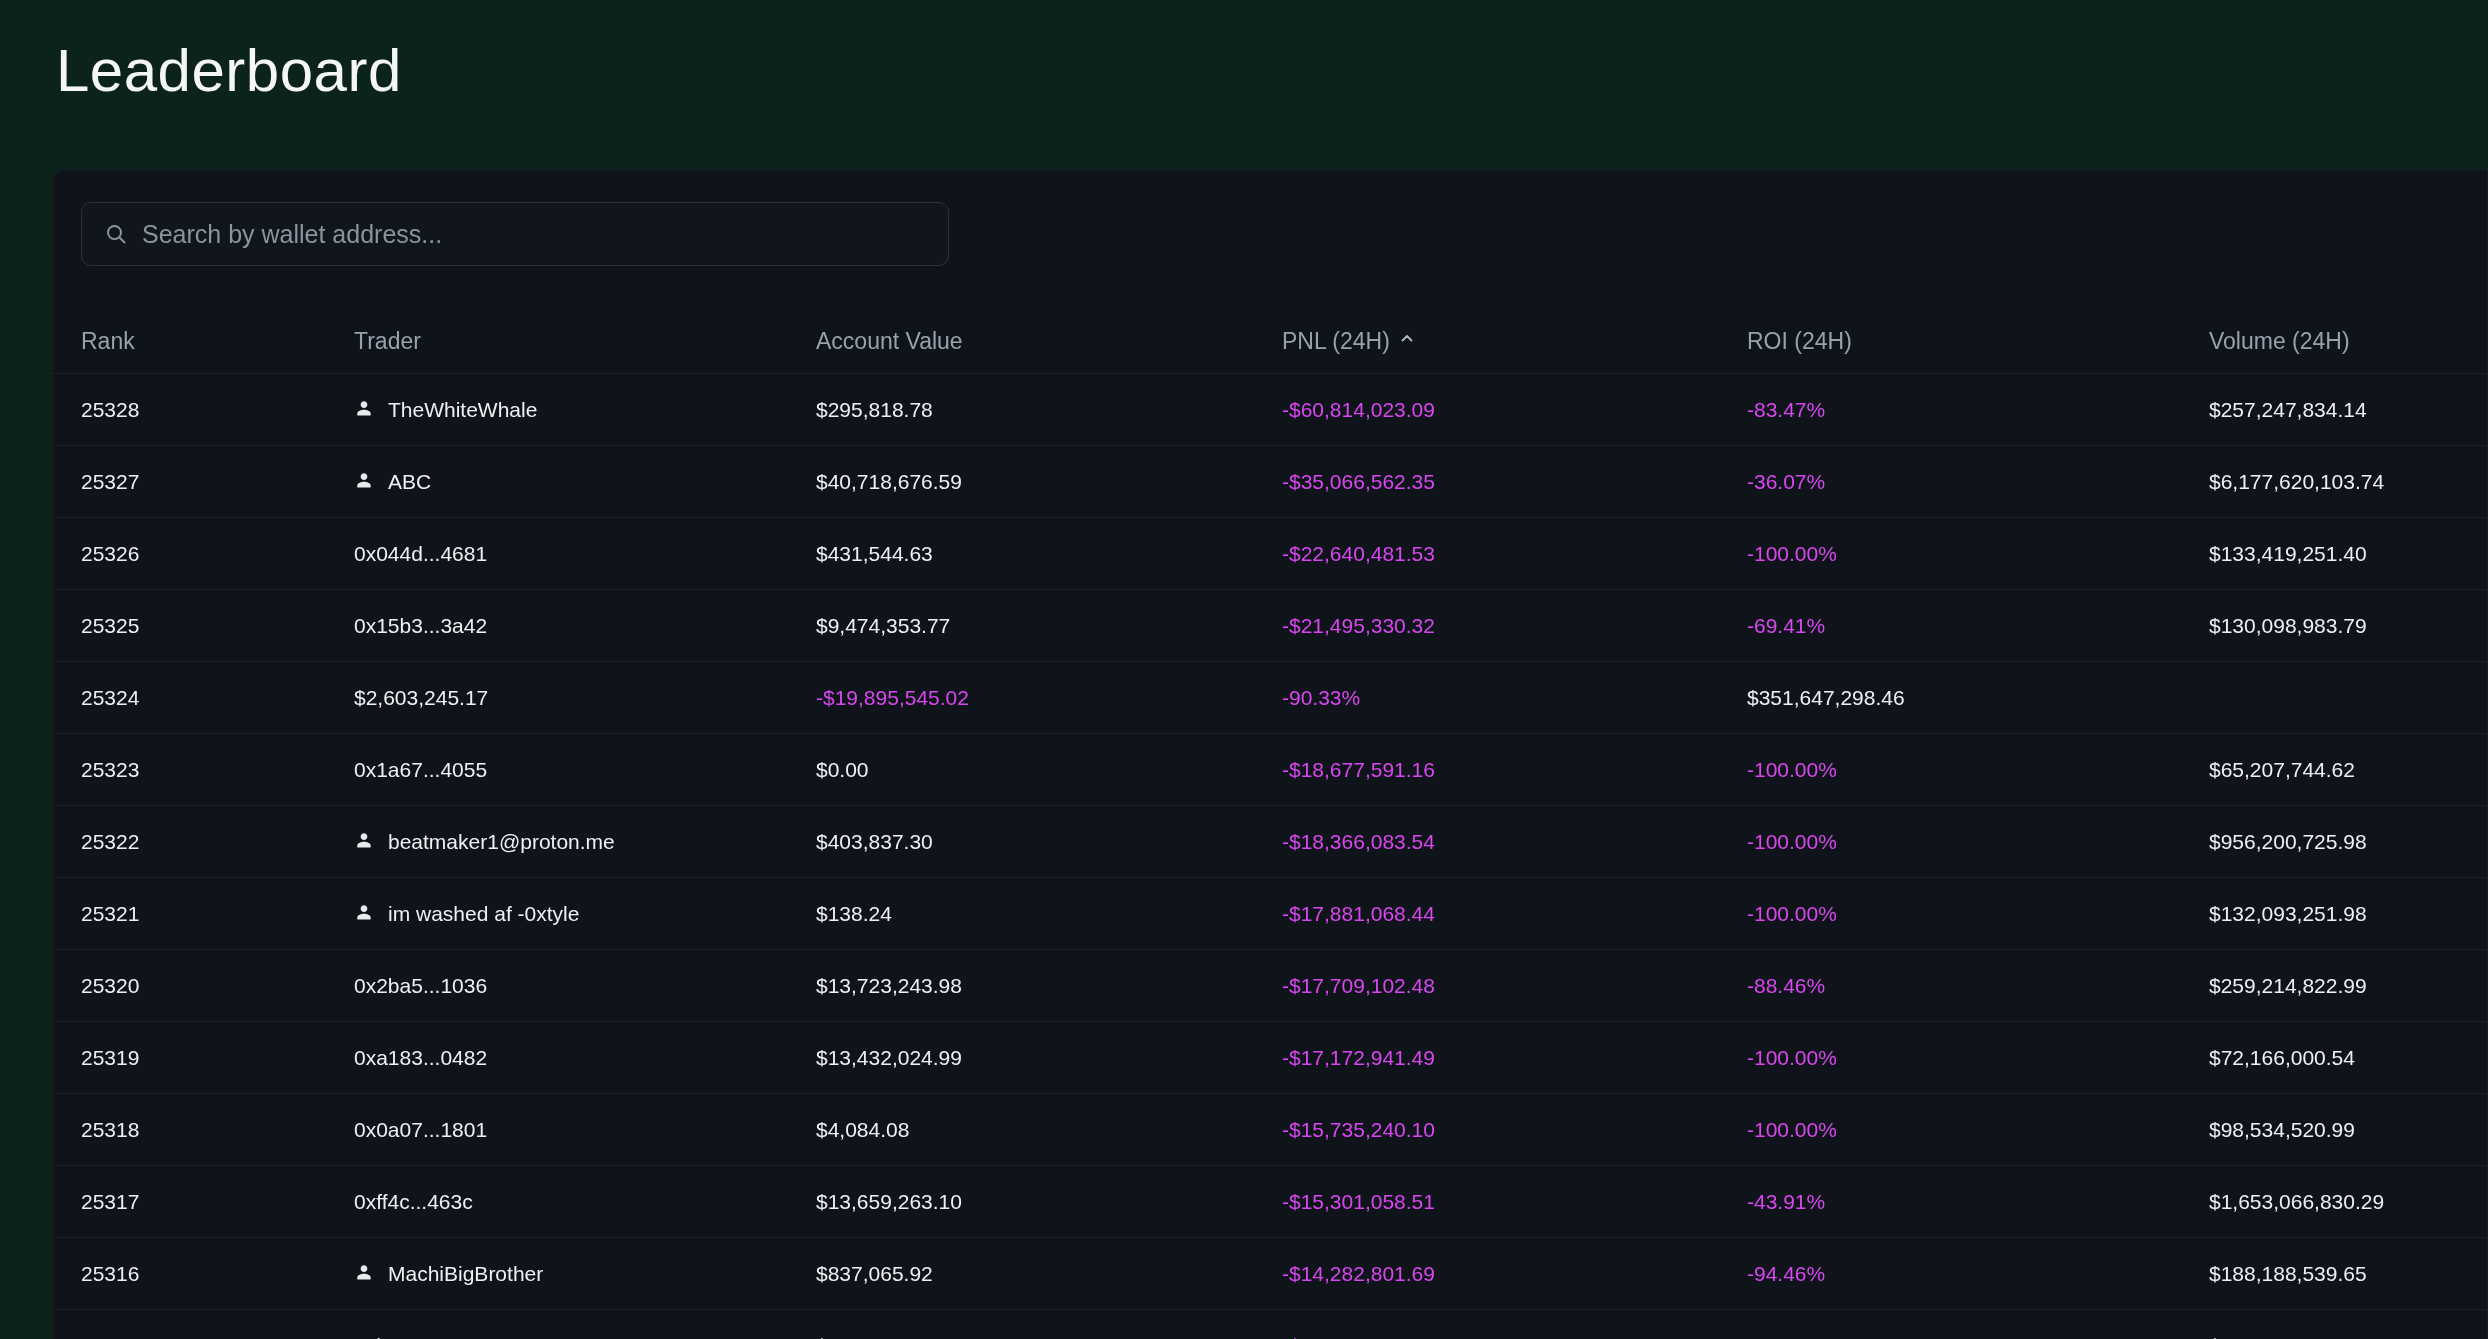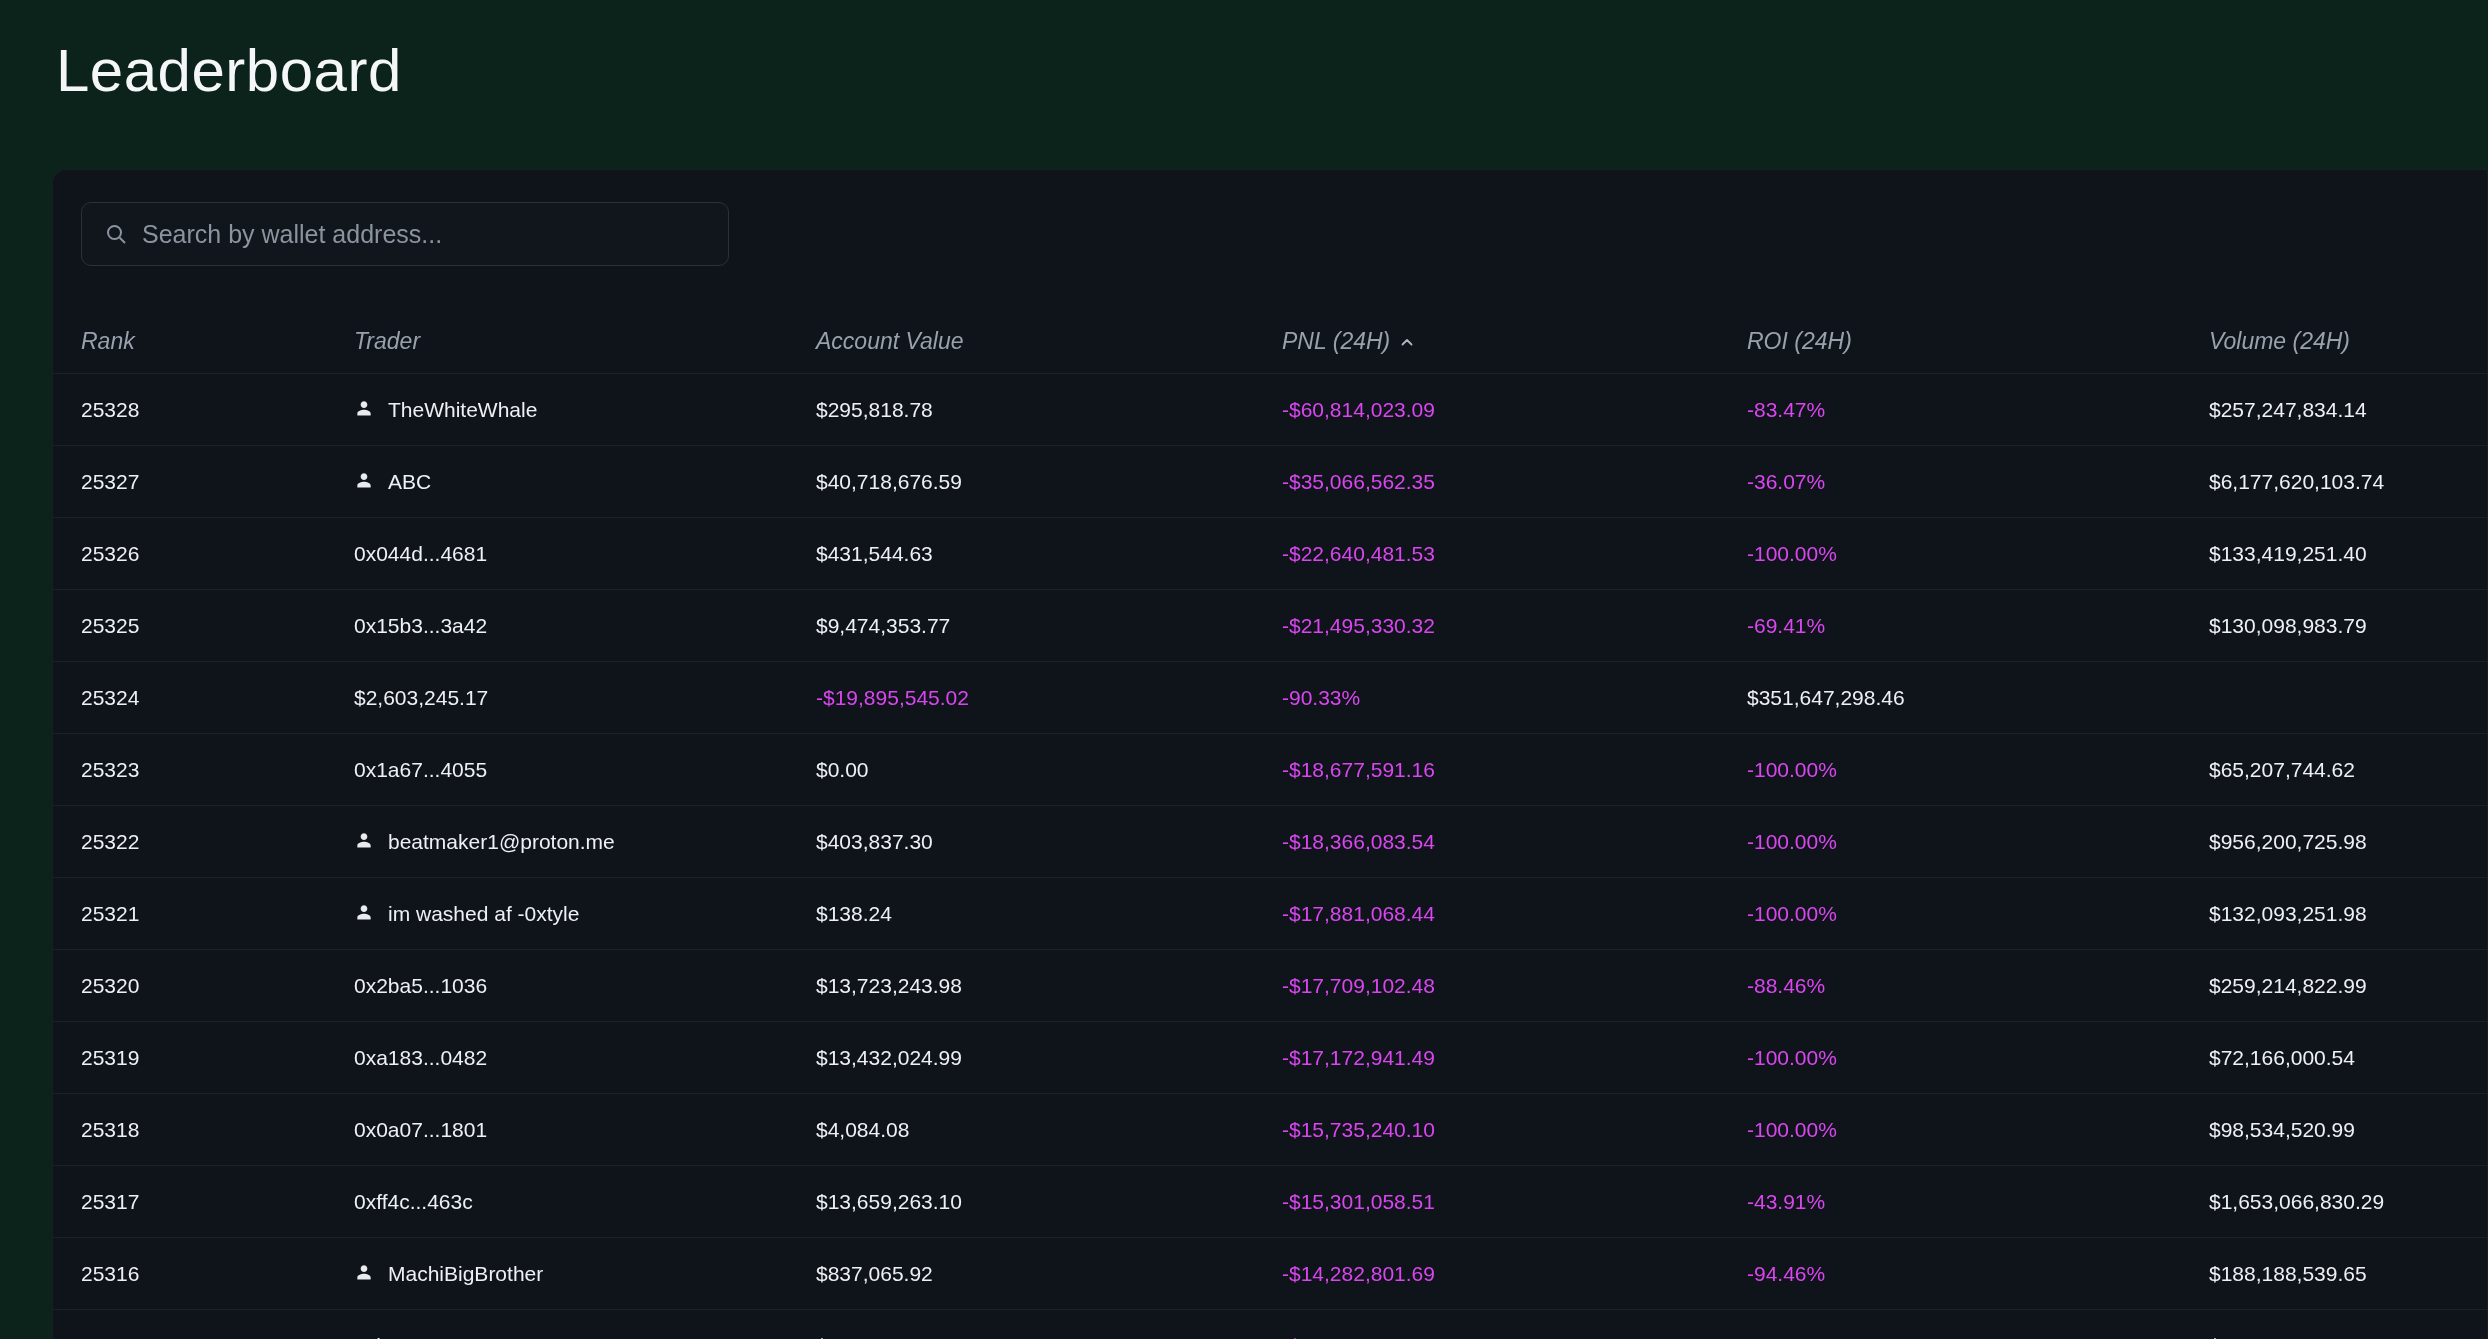--- a/index.html
+++ b/index.html
@@ -21,21 +21,21 @@
     margin: 64px 0 0 52px;
     width: calc(100% - 52px);
     background: #0f141b;
     border: 1px solid rgba(255,255,255,0.045);
     border-radius: 14px 0 0 14px;
     padding-top: 32px;
     min-height: 1200px;
   }
   .search-wrap {
     margin: 0 0 44px 28px;
-    width: 648px;
+    width: 868px;
     height: 64px;
     border: 1px solid #2b3139;
     border-radius: 10px;
     display: flex;
     align-items: center;
     gap: 14px;
     padding: 0 22px;
     background: rgba(255,255,255,0.01);
   }
   .search-wrap svg { flex: 0 0 auto; color: #8b949e; }
@@ -54,21 +54,21 @@
     grid-template-columns: 273px 462px 466px 465px 462px 1fr;
     align-items: center;
     padding: 0 28px;
   }
   .thead {
     height: 64px;
     border-bottom: 1px solid rgba(255,255,255,0.06);
     color: #99a2ac;
     font-size: 23px;
   }
-  .th { display: flex; align-items: center; gap: 8px; cursor: pointer; white-space: nowrap; font-style: italic; }
+  .th { display: flex; gap: 8px; cursor: pointer; white-space: nowrap; }
   .th .sort-caret { display: inline-flex; color: #aeb6bf; margin-top: 2px; }
   .trow {
     height: 72px;
     border-bottom: 1px solid rgba(255,255,255,0.055);
     font-size: 21px;
     cursor: pointer;
   }
   .cell { white-space: nowrap; }
   .trader { display: flex; gap: 14px; }
   .avatar { display: inline-flex; color: #e8eaed; }

